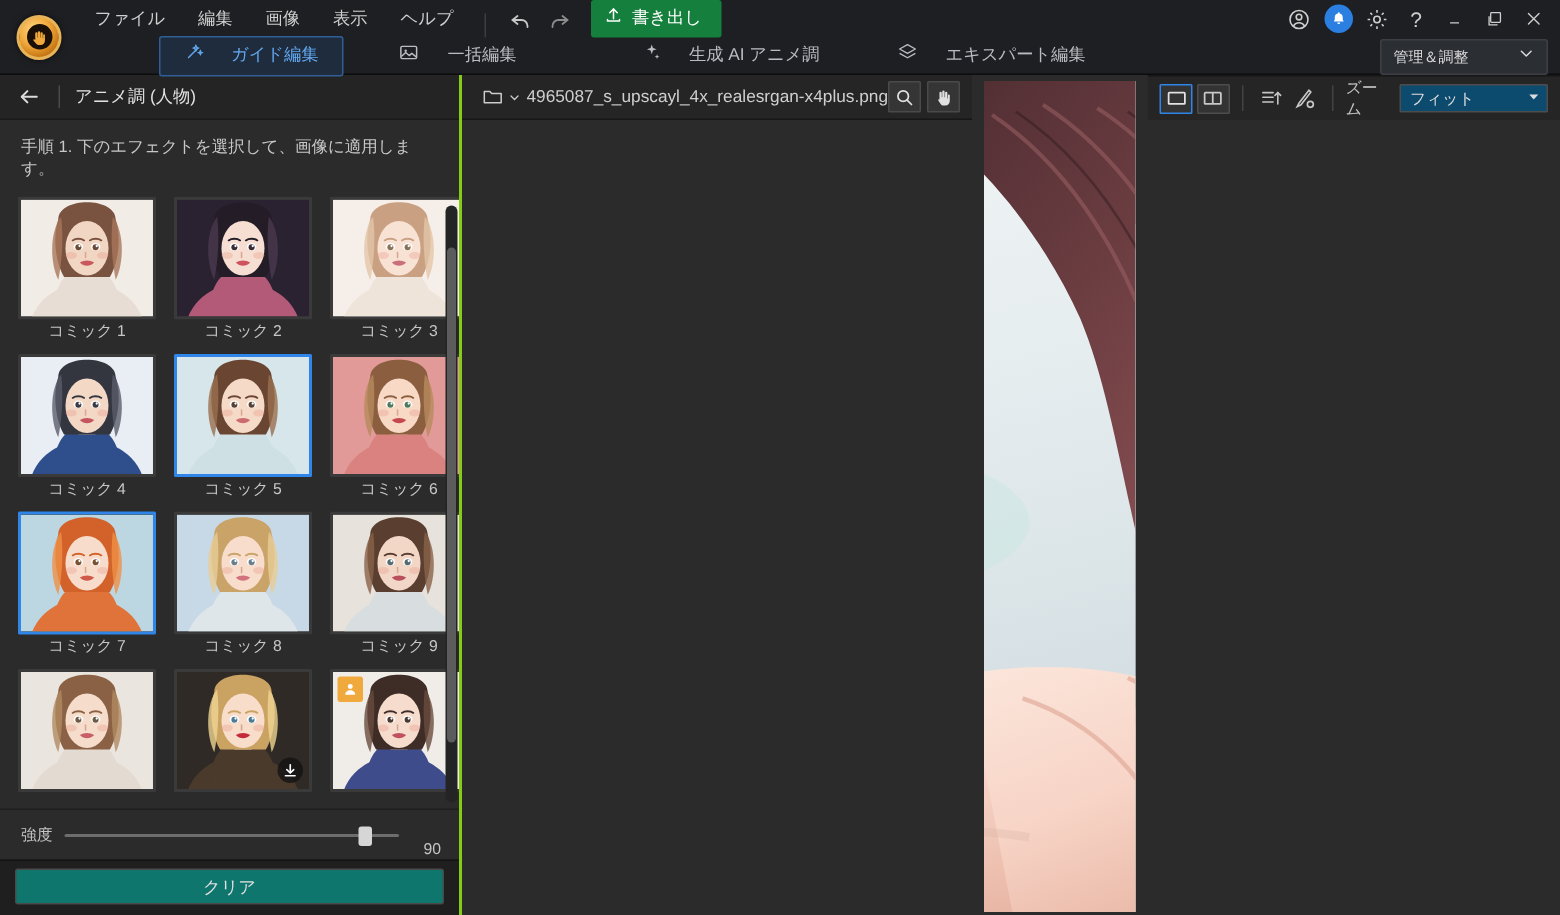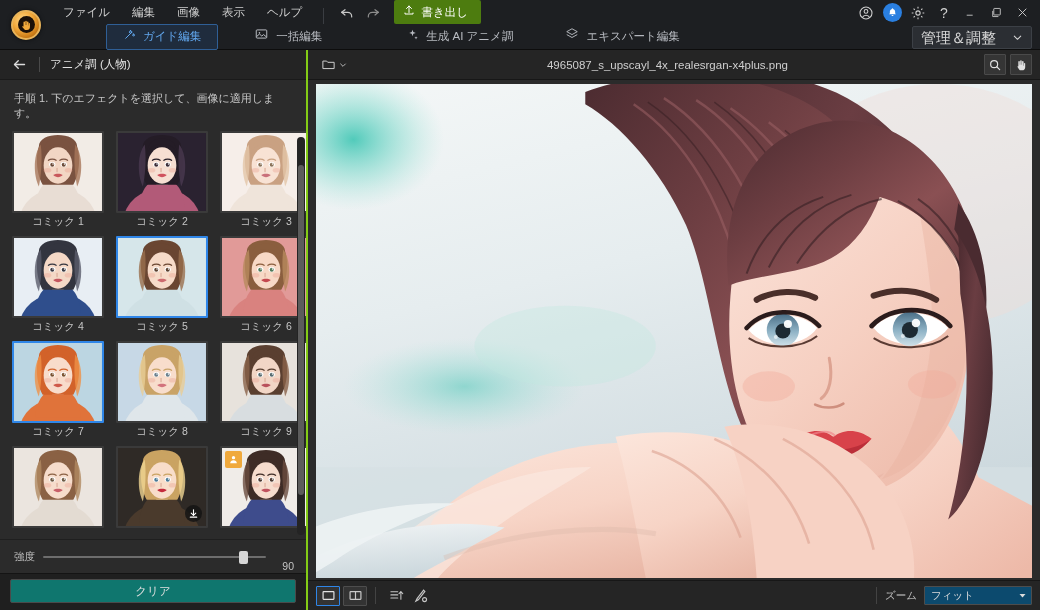--- a/index.html
+++ b/index.html
@@ -44,49 +44,49 @@
 
   .divider-v { width: 1px; height: 16px; background: #3a3d42; margin: 0 10px; }
 
   .icon-btn {
     width: 26px; height: 22px; display: flex; align-items: center; justify-content: center;
     cursor: default; color: #c2c2c2;
   }
   .icon-btn svg { display: block; }
 
   .export-btn {
-    background: #4d7c0f; color: #fff; font-size: 11.5px;
+    background: #15803d; color: #fff; font-size: 11.5px;
     padding: 4px 13px 4px 9px; border-radius: 2px;
     display: inline-flex; align-items: center; gap: 6px; cursor: default;
     margin-left: 8px; line-height: 15px; white-space: nowrap;
   }
 
   .tab {
-    font-size: 11.5px; color: #b9bcc2; display: inline-flex; align-items: center; gap: 7px;
+    font-size: 11.5px; color: #b9bcc2; display: inline-flex; align-items: center; gap: 18px;
     padding: 3px 16px; border-radius: 2px; cursor: default; white-space: nowrap;
     line-height: 17px;
   }
   .tab.active { color: #62a8ef; border: 1px solid #2f5f96; background: #1f2c3d; }
   .tab-gap { width: 20px; }
 
   .topright {
     position: absolute; right: 0; top: 0; height: 50px; width: 170px;
     display: flex; flex-direction: column; align-items: flex-end;
   }
   .trrow1 { height: 25px; display: flex; align-items: center; gap: 2px; padding-right: 6px; }
   .trrow2 { height: 25px; display: flex; align-items: center; padding-right: 8px; }
   .bell {
     width: 19px; height: 19px; border-radius: 50%; background: #2a7fe0;
     display: flex; align-items: center; justify-content: center;
   }
   .win-btn { width: 24px; height: 20px; display:flex; align-items:center; justify-content:center; color:#cfcfcf; }
 
   .manage-dd {
     background: #2b2e33; border: 1px solid #3c4046; border-radius: 2px;
-    font-size: 15px; color: #d8d8d8; padding: 3px 8px; display: flex;
+    font-size: 10px; color: #d8d8d8; padding: 3px 8px; display: flex;
     align-items: flex-end; gap: 16px; cursor: default; min-width: 112px;
     justify-content: space-between; line-height: 15px;
   }
 
   
   .bodyrow { flex: 1 1 auto; display: flex; min-height: 0; }
 
   
   .sidebar {
     width: 308px; flex: 0 0 308px; background: #2b2b2b;
@@ -155,21 +155,21 @@
   .sl-val { font-size: 10.5px; color: #c4c4c4; width: 20px; text-align: right; margin-top: 19px; }
 
   .sb-footer { flex: 0 0 36px; background: #1f1f1f; padding: 5px 10px 7px; border-top:1px solid #141414; }
   .clear-btn {
     width: 100%; height: 24px; background: #0f766e; border: 1px solid #4a4a4a;
     border-radius: 2px; color: #e0e0e0; font-size: 11.5px;
     display: flex; align-items: center; justify-content: center; cursor: default;
   }
 
   
-  .canvas-area { flex: 1 1 auto; display: flex; flex-direction: column; background: #2b2b2b; min-width: 0; }
+  .canvas-area { flex: 1 1 auto; display: flex; flex-direction: row; background: #2b2b2b; min-width: 0; }
   .img-titlebar {
     height: 30px; flex: 0 0 30px; background: #252525; display: flex;
     align-items: center; padding: 0 8px; border-bottom: 1px solid #171717;
   }
   .folder-btn { display: flex; align-items: center; gap: 2px; color: #cccccc; cursor: default; padding: 2px 4px; }
   .img-name { flex: 1 1 auto; text-align: center; font-size: 11.5px; color: #cfcfcf; white-space: nowrap; overflow: hidden; }
   .title-tools { display: flex; gap: 4px; }
   .tool-sq {
     width: 22px; height: 21px; background: #353535; border: 1px solid #4a4a4a;
     display: flex; align-items: center; justify-content: center; cursor: default; color:#ddd;

